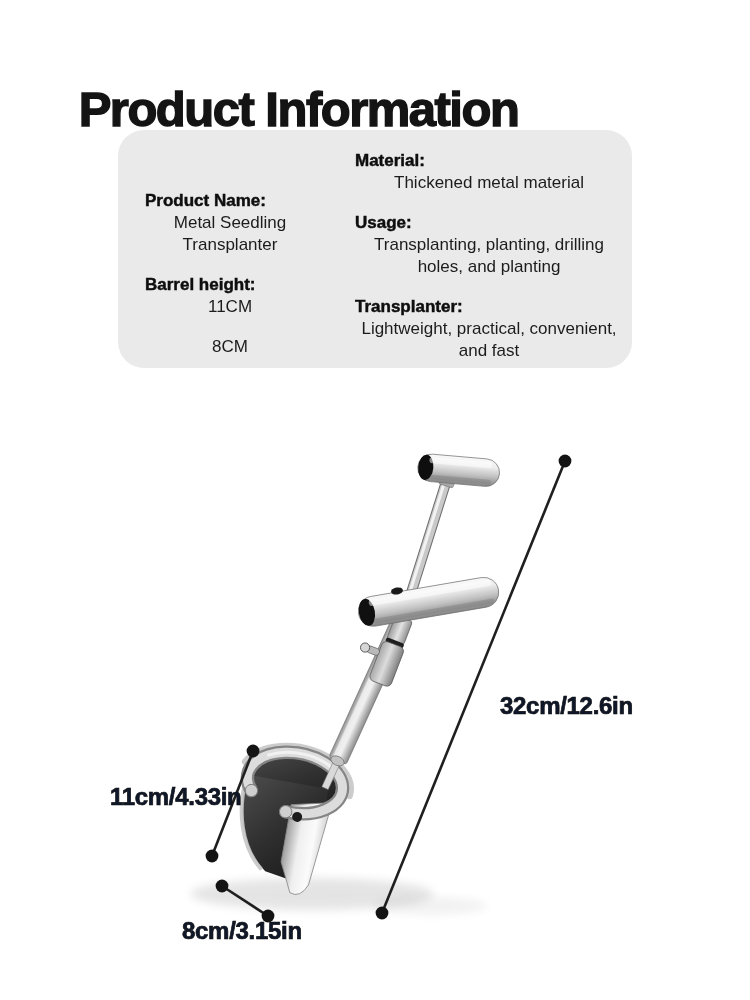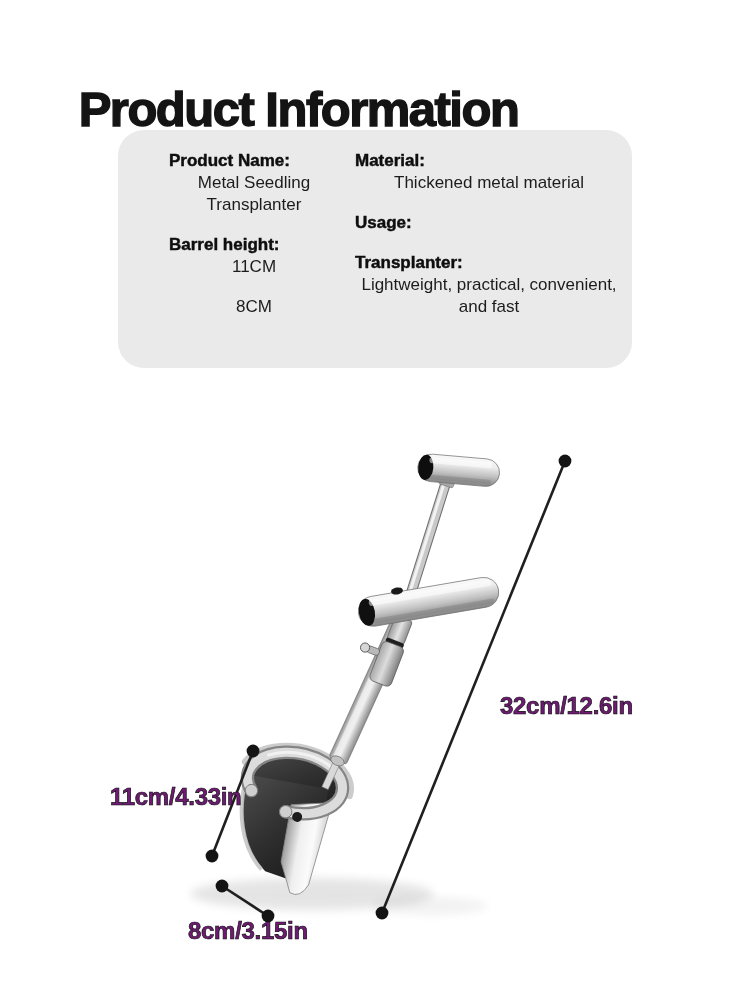--- a/index.html
+++ b/index.html
@@ -11,34 +11,34 @@
   .page-title{
     position:absolute;left:0;top:52px;width:597px;
     text-align:center;font-size:49px;font-weight:800;letter-spacing:-1.5px;
     color:#141414;-webkit-text-stroke:1.4px #141414;line-height:1;
   }
   .info-card{
     position:absolute;left:118px;top:130px;width:514px;height:238px;
     background:#eaeaea;border-radius:26px;
   }
   .col{position:absolute;top:20px;font-size:17px;line-height:22px;color:#1c1c1c;}
-  .col-left{left:51px;width:170px;}
+  .col-left{left:27px;width:170px;margin-top:40px;}
   .col-right{left:237px;width:268px;}
   .info-block{margin-bottom:18px;}
   .info-label{font-weight:700;color:#0e0e0e;-webkit-text-stroke:0.45px #0e0e0e;}
   .info-value{font-weight:400;text-align:center;}
   .figure-wrap{position:absolute;left:0;top:400px;width:750px;height:580px;}
   .figure-wrap svg{position:absolute;left:0;top:0;}
   .dim-label{
-    position:absolute;font-size:24px;font-weight:700;color:#701a75;
+    position:absolute;font-size:24px;font-weight:700;color:#0f172a;
     -webkit-text-stroke:0.7px #0f0f0f;letter-spacing:-0.3px;white-space:nowrap;
   }
   .dim-length{left:500px;top:692px;}
   .dim-barrel{left:110px;top:783px;}
-  .dim-bucket{left:182px;top:917px;margin-left:6px;}
+  .dim-bucket{left:182px;top:917px;}
 </style>
 </head>
 <body>
 
 <h1 class="page-title">Product Information</h1>
 
 <div class="info-card">
   <div class="col col-left">
     <div class="info-block">
       <div class="info-label">Product Name:</div>
@@ -52,20 +52,21 @@
       <div class="info-value">8CM</div>
     </div>
   </div>
   <div class="col col-right">
     <div class="info-block">
       <div class="info-label">Material:</div>
       <div class="info-value">Thickened metal material</div>
     </div>
     <div class="info-block">
       <div class="info-label">Usage:</div>
+      <div class="info-value">Transplanting, planting, drilling holes, and planting</div>
     </div>
     <div class="info-block">
       <div class="info-label">Transplanter:</div>
       <div class="info-value">Lightweight, practical, convenient, and fast</div>
     </div>
   </div>
 </div>
 
 <div class="figure-wrap">
   <svg width="750" height="580" viewBox="0 400 750 580" xmlns="http://www.w3.org/2000/svg">

